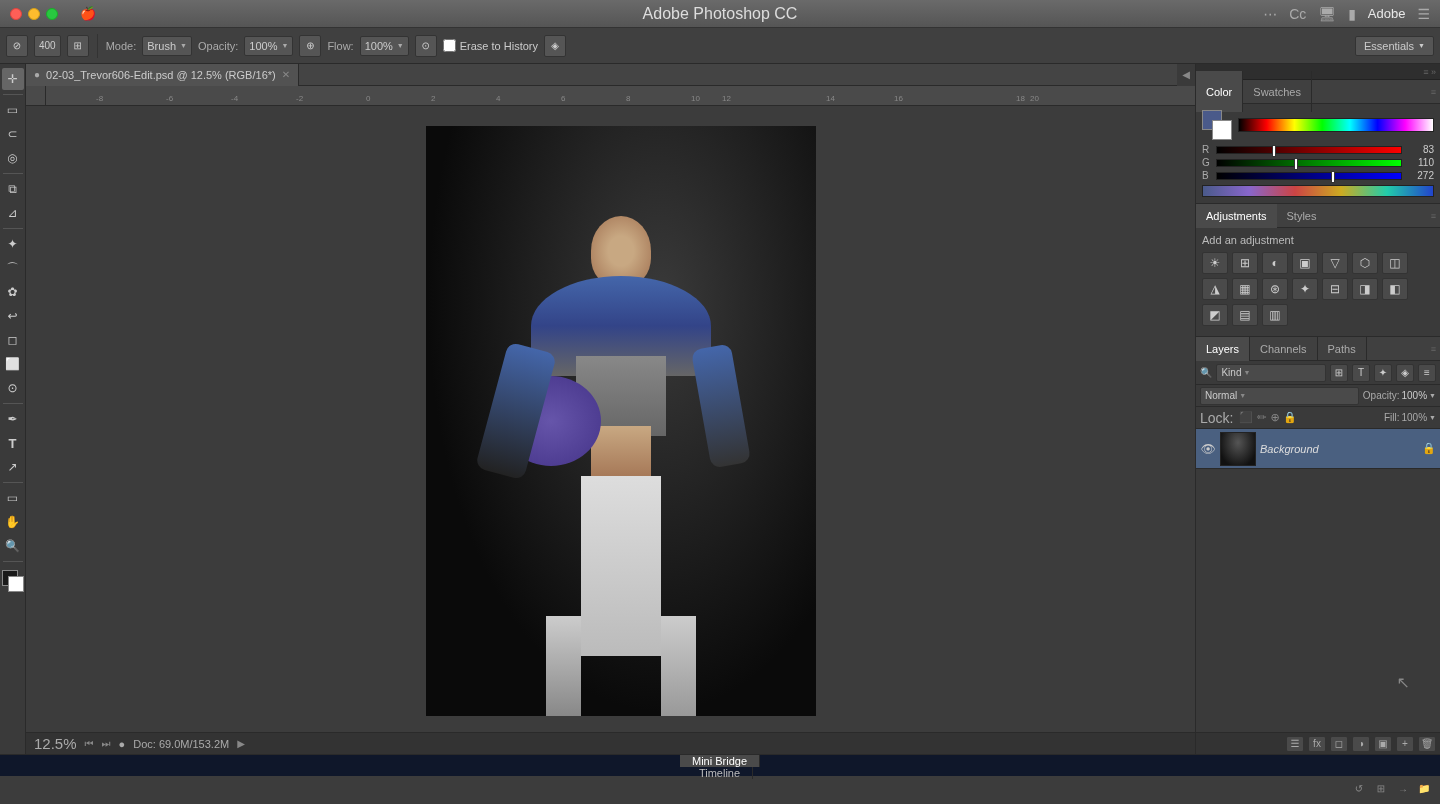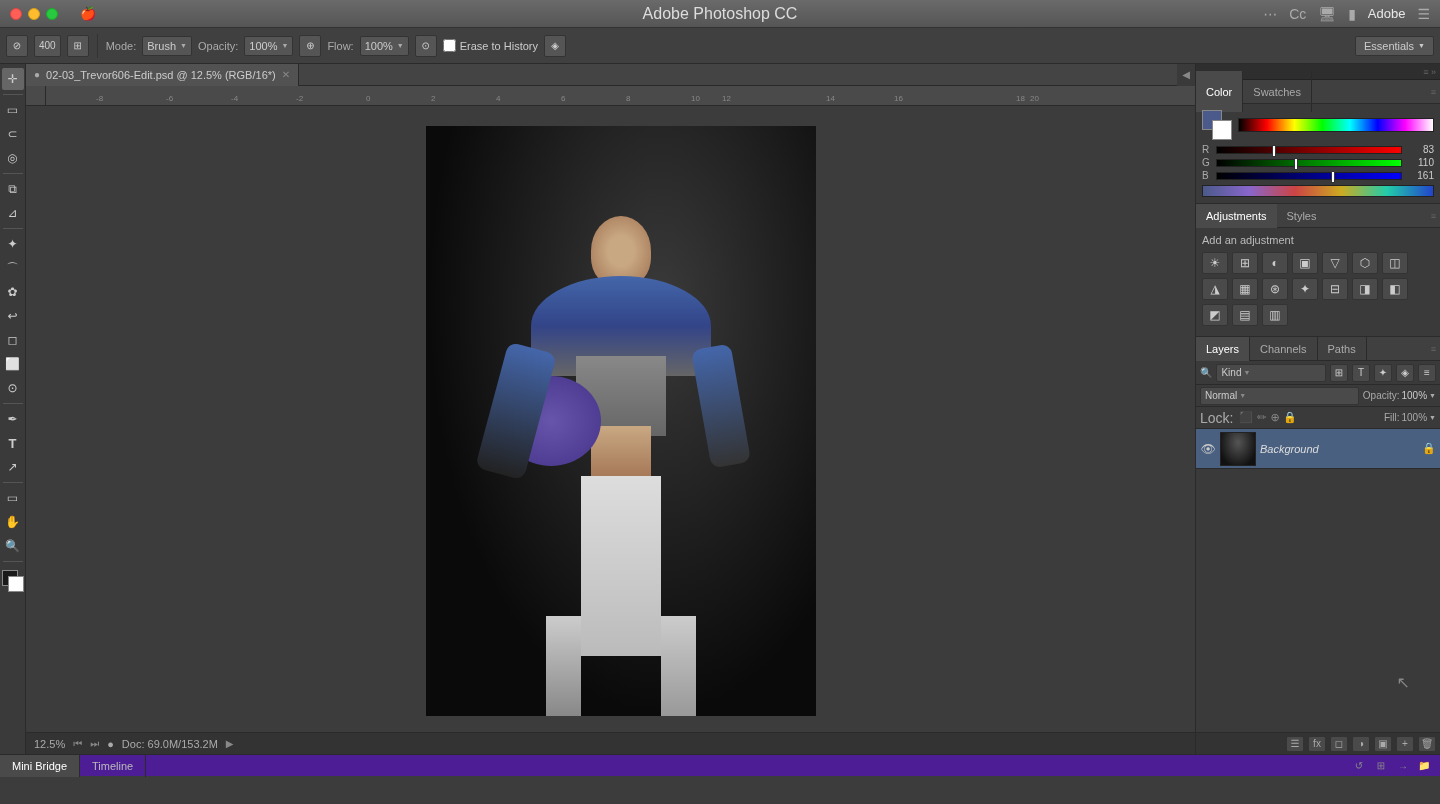--- a/index.html
+++ b/index.html
@@ -776,46 +776,47 @@
     #status-bar {
       height: 22px;
       background: #333;
       border-top: 1px solid #2a2a2a;
       display: flex;
       align-items: center;
       padding: 0 8px;
       gap: 8px;
     }
     .status-zoom {
-      font-size: 11px;
+      font-size: 15px;
       color: #aaa;
     }
     .status-nav-btn {
       font-size: 10px;
       color: #888;
       cursor: pointer;
     }
     .status-doc-info {
       font-size: 11px;
       color: #aaa;
     }
     .status-arrow {
       font-size: 10px;
       color: #888;
       cursor: pointer;
     }
 
     
     #bottom-bar {
       height: 22px;
-      background: #4c1d95;
+      background: #0f172a;
       border-top: 1px solid #2a2a2a;
       display: flex;
       align-items: center;
       gap: 0;
+      flex-direction: column;
     }
     .bottom-tab {
       height: 22px;
       padding: 0 12px;
       display: flex;
       align-items: center;
       font-size: 11px;
       color: #bbb;
       cursor: pointer;
       border-right: 1px solid #2a2a2a;
@@ -1022,21 +1023,21 @@
           <div class="channel-slider-track">
             <div class="channel-thumb" style="left:42%;"></div>
           </div>
           <span class="channel-value">110</span>
         </div>
         <div class="channel-row channel-b">
           <span class="channel-label">B</span>
           <div class="channel-slider-track">
             <div class="channel-thumb" style="left:62%;"></div>
           </div>
-          <span class="channel-value">161</span>
+          <span class="channel-value">272</span>
         </div>
         <div class="color-gradient-bar"></div>
       </div>
     </div>
 
     <div id="adjustments-panel">
       <div class="adj-tabs">
         <div class="adj-tab active">Adjustments</div>
         <div class="adj-tab">Styles</div>
         <span style="margin-left:auto;font-size:9px;color:#666;padding-right:4px;">≡</span>

